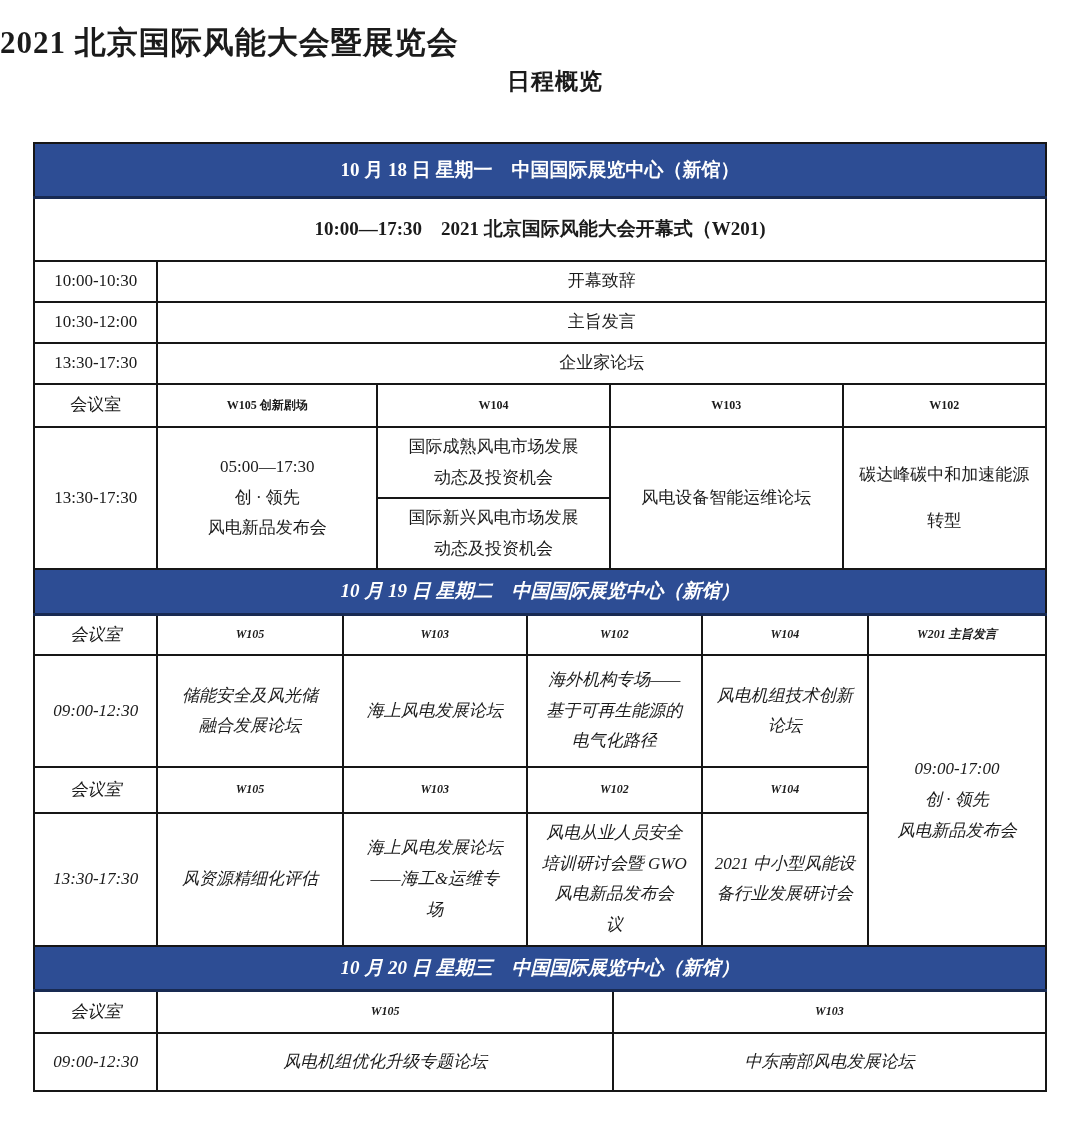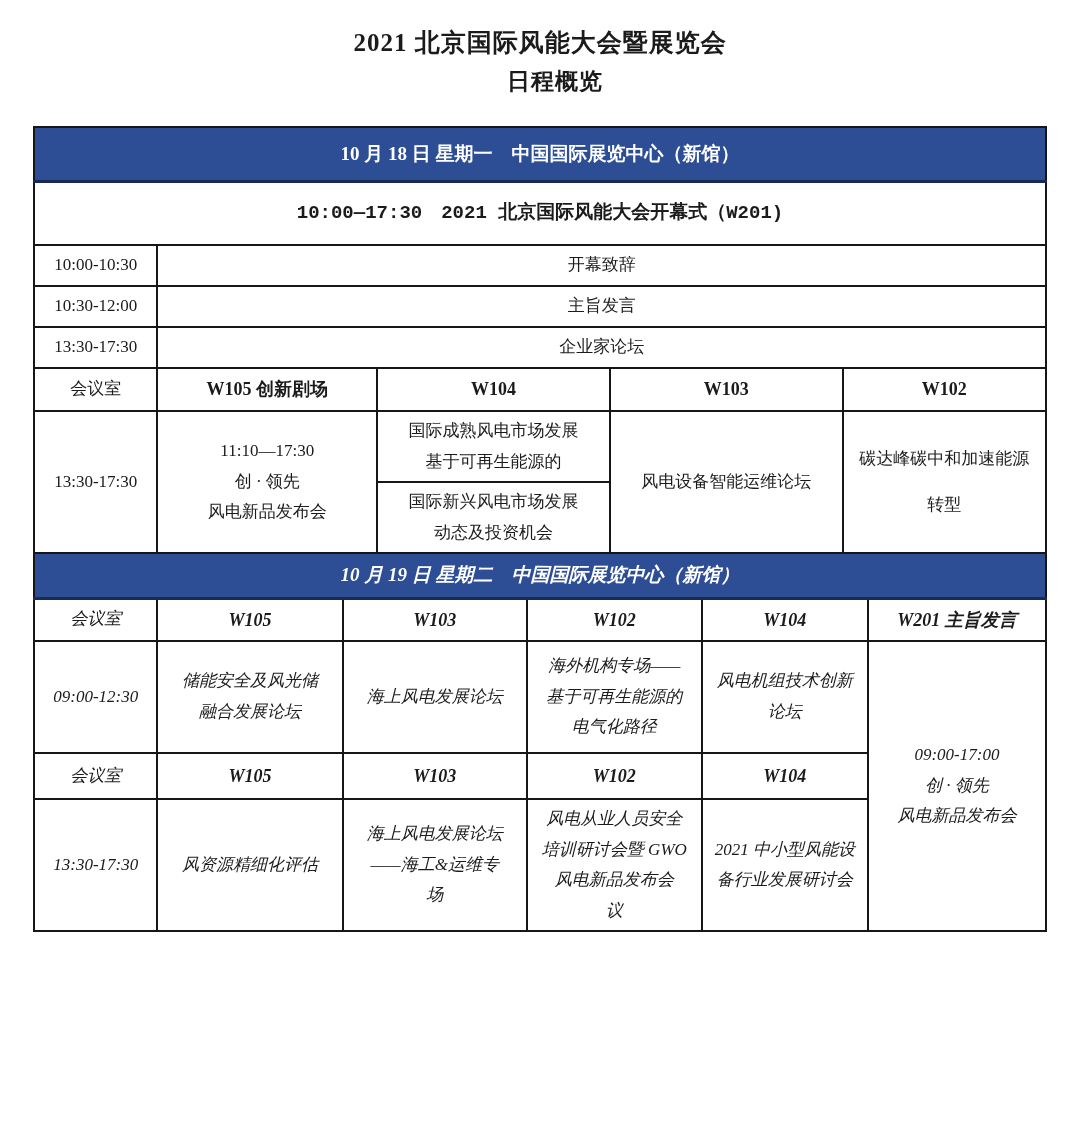--- a/index.html
+++ b/index.html
@@ -16,41 +16,41 @@
     font-family: "Liberation Serif", "DejaVu Serif", serif;
     color: var(--text);
   }
   .page {
     width: 1080px;
     height: 1121px;
     padding-top: 24px;
     overflow: hidden;
   }
   .title {
-    text-align: center;
-    font-size: 25px;
+    text-align: left;
+    font-size: 31px;
     font-weight: 700;
     line-height: 38px;
     letter-spacing: 1px;
   }
   .subtitle {
     text-align: center;
     font-size: 23px;
     font-weight: 700;
     line-height: 40px;
     letter-spacing: 1px;
     padding-left: 30px;
   }
   .sched {
     width: 1014px;
     margin-left: 33px;
     border-collapse: collapse;
     table-layout: fixed;
   }
-  .sched.first { margin-top: 24px; }
+  .sched.first { margin-top: 40px; }
   .sched.next { margin-top: -2px; font-style: italic; } 
   .sched td {
     border: 2px solid var(--border);
     text-align: center;
     vertical-align: middle;
     padding: 4px 8px;
     font-size: 17px;
     line-height: 1.8;
     white-space: pre-line;
     color: var(--text);
@@ -59,26 +59,26 @@
     background: var(--header-bg);
     color: var(--header-text);
     font-weight: 700;
     font-size: 19px;
     border-bottom: 3px solid #182a52;
   }
   tr.opening td {
     font-weight: 700;
     font-size: 19px;
   }
-  td.roomhead { font-weight: 700; font-size: 18px; }
+  td.roomhead { font-weight: 700; font-size: 12px; }
   td.lbl { font-weight: 400; }
   td.gapped { line-height: 2.7; }
   
   tr.h54 { height: 54px; }
-  tr.h48 { height: 64px; font-family: Liberation Mono, monospace; }
+  tr.h48 { height: 64px; }
   tr.h45 { height: 41px; }
   tr.h43 { height: 43px; }
   tr.h63 { height: 63px; }
   tr.h40 { height: 40px; }
   tr.h112 { height: 112px; }
   tr.h46 { height: 46px; }
   tr.h58 { height: 58px; }
 </style>
 </head>
 <body>
@@ -117,25 +117,25 @@
       </tr>
       <tr class="h43">
         <td class="lbl">会议室</td>
         <td class="roomhead">W105 创新剧场</td>
         <td class="roomhead">W104</td>
         <td class="roomhead">W103</td>
         <td class="roomhead">W102</td>
       </tr>
       <tr class="h63">
         <td rowspan="2">13:30-17:30</td>
-        <td rowspan="2">11:10—17:30
+        <td rowspan="2">05:00—17:30
 创 · 领先
 风电新品发布会</td>
         <td>国际成熟风电市场发展
-基于可再生能源的</td>
+动态及投资机会</td>
         <td rowspan="2">风电设备智能运维论坛</td>
         <td rowspan="2" class="gapped">碳达峰碳中和加速能源
 转型</td>
       </tr>
       <tr class="h63">
         <td>国际新兴风电市场发展
 动态及投资机会</td>
       </tr>
     </tbody>
   </table>
@@ -191,14 +191,36 @@
         <td>风电从业人员安全
 培训研讨会暨 GWO
 风电新品发布会
 议</td>
         <td>2021 中小型风能设
 备行业发展研讨会</td>
       </tr>
     </tbody>
   </table>
 
+  <table class="sched next">
+    <colgroup>
+      <col style="width:12.2%">
+        <col style="width:45%">
+        <col style="width:42.8%">
+    </colgroup>
+    <tbody>
+      <tr class="banner h45">
+        <td colspan="3">10 月 20 日 星期三　中国国际展览中心（新馆）</td>
+      </tr>
+      <tr class="h43">
+        <td class="lbl">会议室</td>
+        <td class="roomhead">W105</td>
+        <td class="roomhead">W103</td>
+      </tr>
+      <tr class="h58">
+        <td>09:00-12:30</td>
+        <td>风电机组优化升级专题论坛</td>
+        <td>中东南部风电发展论坛</td>
+      </tr>
+    </tbody>
+  </table>
 
 </div>
 
 </body></html>

